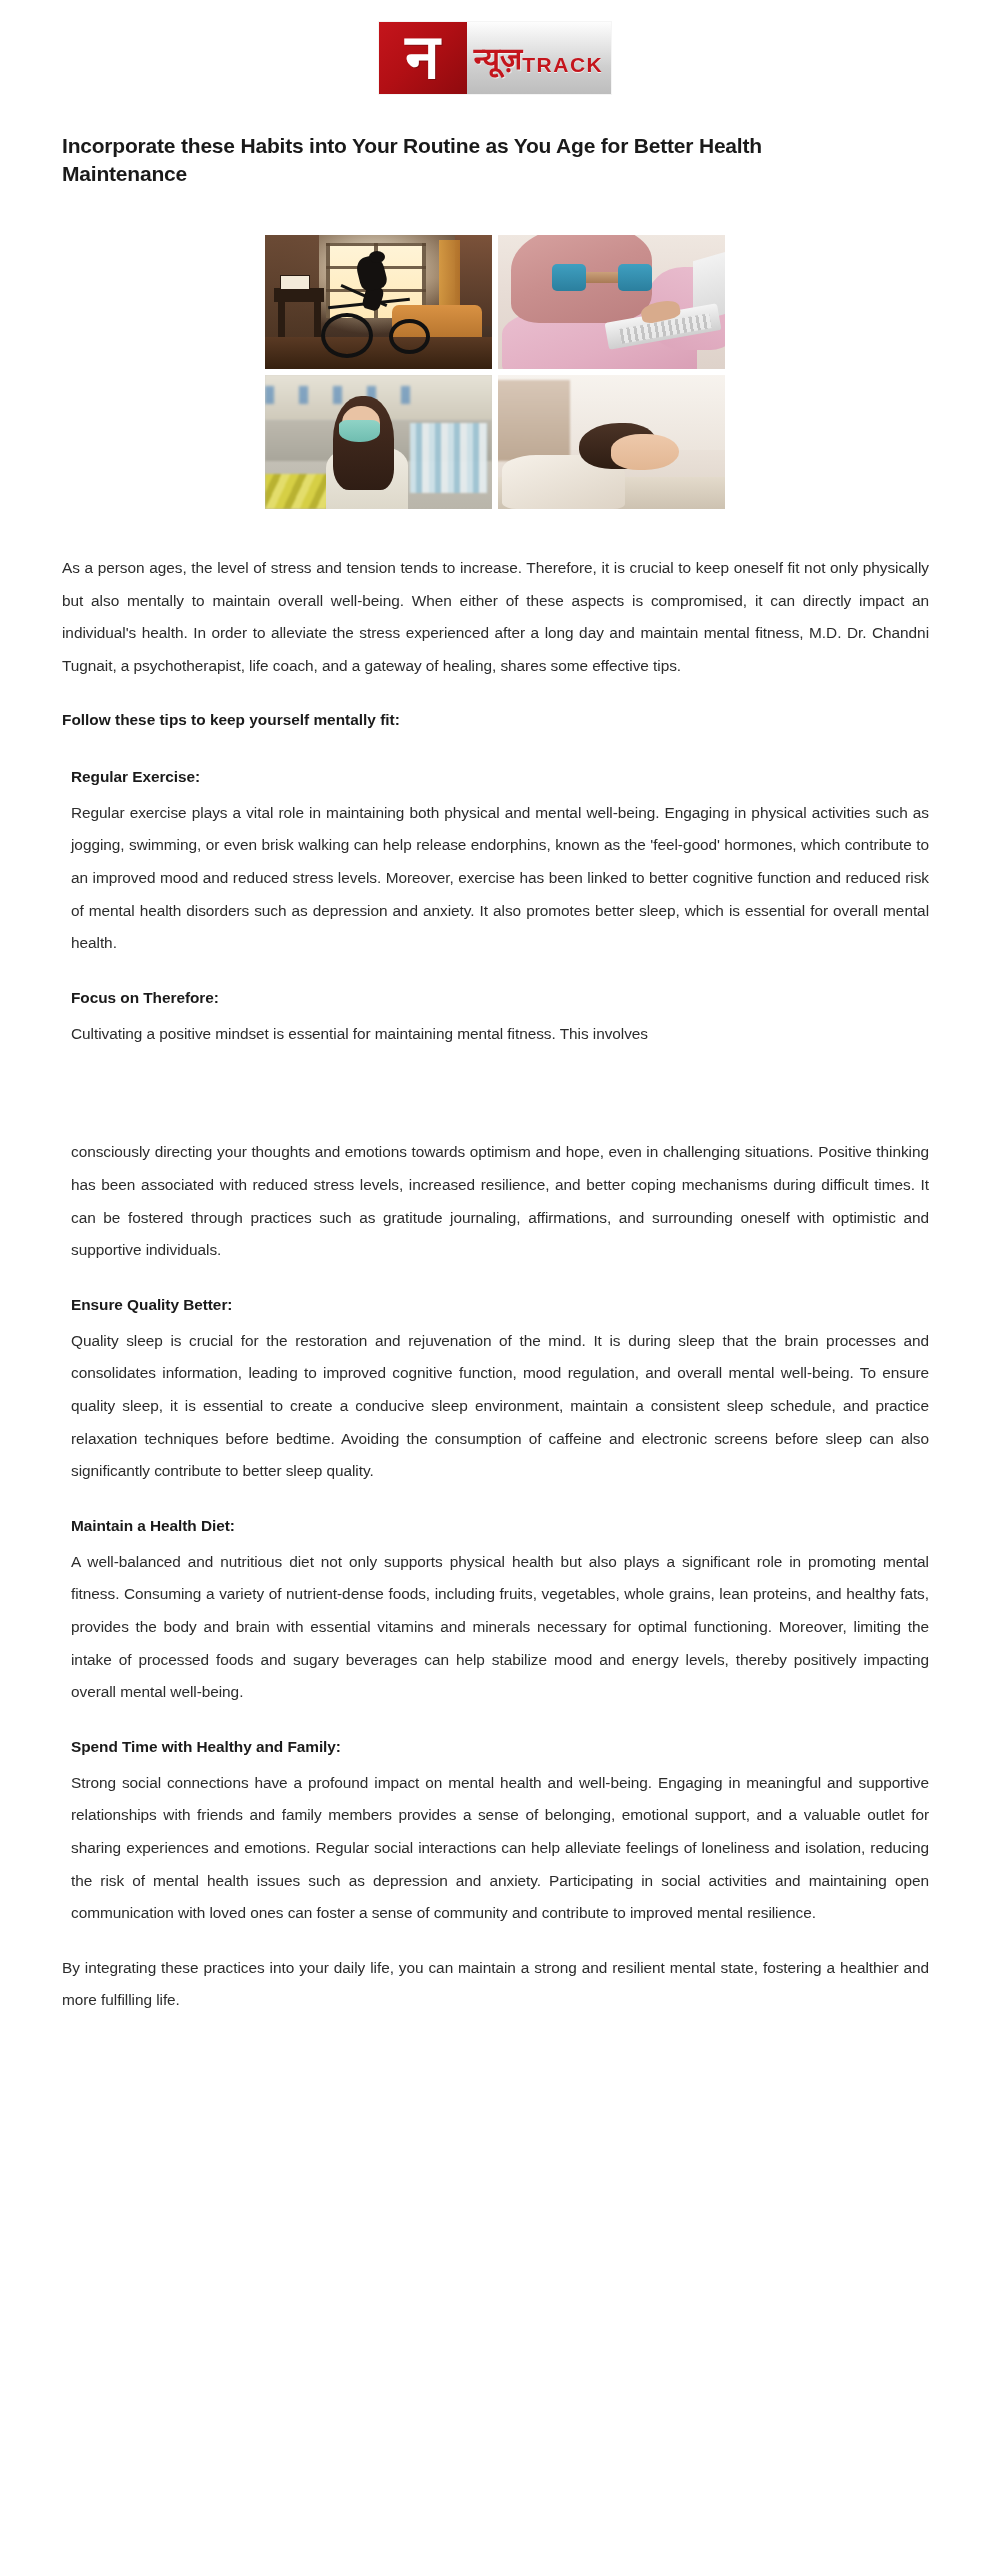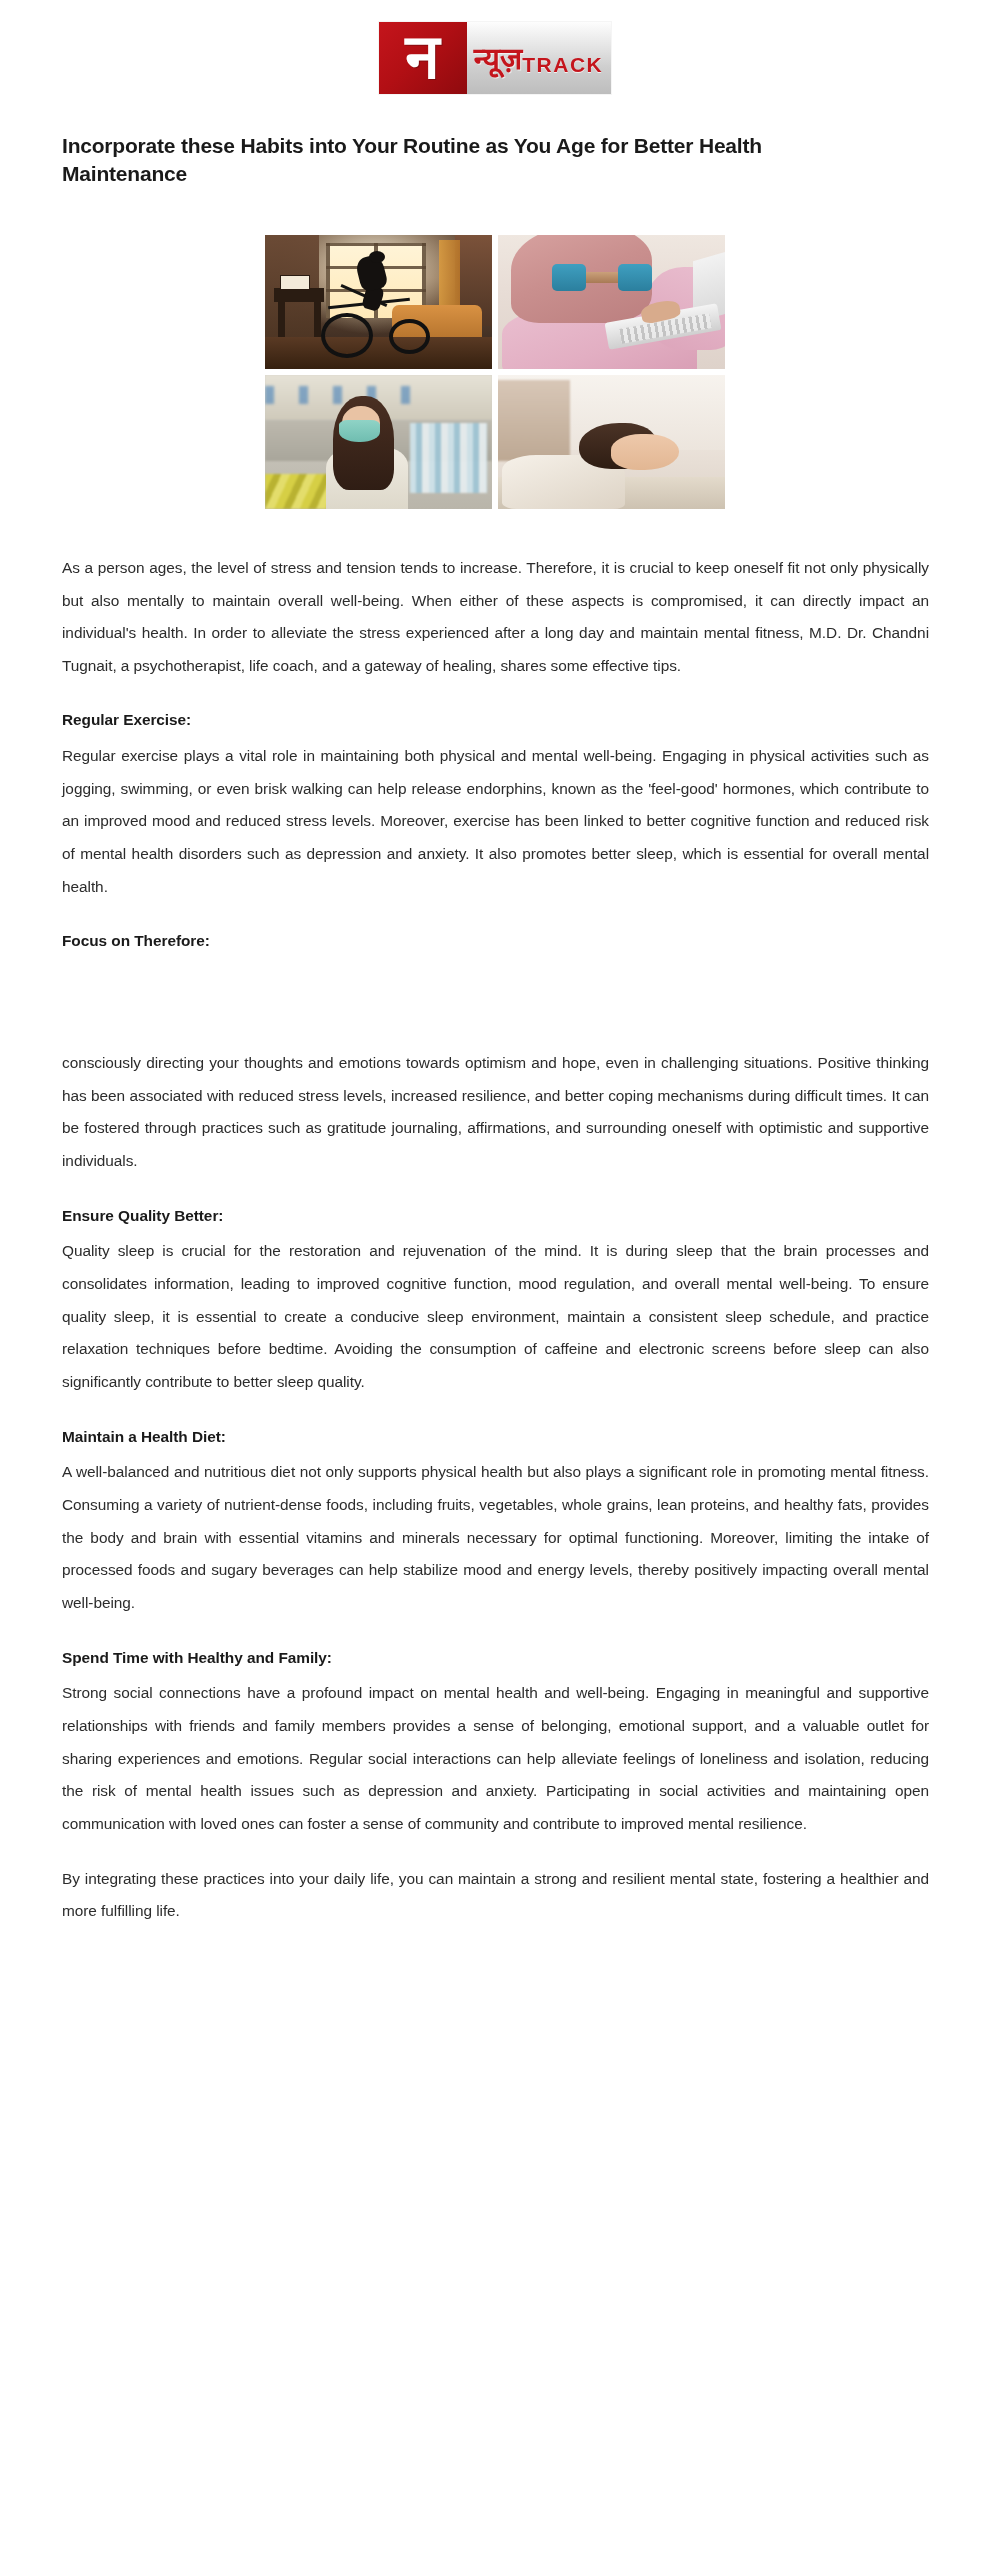--- a/index.html
+++ b/index.html
@@ -266,21 +266,21 @@
     letter-spacing: -0.05px;
   }
   .lead-line {
     font-family: "Liberation Sans", sans-serif;
     font-size: 15.4px;
     font-weight: 700;
     color: #1a1a1a;
     line-height: 2.12;
     margin: 0 0 24px 0;
   }
-  .block { margin-bottom: 22px; }
+  .block { margin-bottom: 22px; margin-left: 9px; }
   .page-gap { height: 86px; }
 </style>
 </head>
 <body>
 
 <div class="page">
 
   <div class="masthead">
     <div class="logo">
       <div class="logo-left">
@@ -352,28 +352,30 @@
         <div class="s-face"></div>
       </div>
 
     </div>
   </div>
 
   <div class="content">
 
     <p class="body-text">As a person ages, the level of stress and tension tends to increase. Therefore, it is crucial to keep oneself fit not only physically but also mentally to maintain overall well-being. When either of these aspects is compromised, it can directly impact an individual's health. In order to alleviate the stress experienced after a long day and maintain mental fitness, M.D. Dr. Chandni Tugnait, a psychotherapist, life coach, and a gateway of healing, shares some effective tips.</p>
 
+    <p class="lead-line">Follow these tips to keep yourself mentally fit:</p>
 
     <div class="block">
       <h3 class="section-heading">Regular Exercise:</h3>
       <p class="body-text">Regular exercise plays a vital role in maintaining both physical and mental well-being. Engaging in physical activities such as jogging, swimming, or even brisk walking can help release endorphins, known as the 'feel-good' hormones, which contribute to an improved mood and reduced stress levels. Moreover, exercise has been linked to better cognitive function and reduced risk of mental health disorders such as depression and anxiety. It also promotes better sleep, which is essential for overall mental health.</p>
     </div>
 
     <div class="block">
       <h3 class="section-heading">Focus on Therefore:</h3>
+      <p class="body-text tight">Cultivating a positive mindset is essential for maintaining mental fitness. This involves</p>
       <div class="page-gap"></div>
       <p class="body-text">consciously directing your thoughts and emotions towards optimism and hope, even in challenging situations. Positive thinking has been associated with reduced stress levels, increased resilience, and better coping mechanisms during difficult times. It can be fostered through practices such as gratitude journaling, affirmations, and surrounding oneself with optimistic and supportive individuals.</p>
     </div>
 
     <div class="block">
       <h3 class="section-heading">Ensure Quality Better:</h3>
       <p class="body-text">Quality sleep is crucial for the restoration and rejuvenation of the mind. It is during sleep that the brain processes and consolidates information, leading to improved cognitive function, mood regulation, and overall mental well-being. To ensure quality sleep, it is essential to create a conducive sleep environment, maintain a consistent sleep schedule, and practice relaxation techniques before bedtime. Avoiding the consumption of caffeine and electronic screens before sleep can also significantly contribute to better sleep quality.</p>
     </div>
 
     <div class="block">

